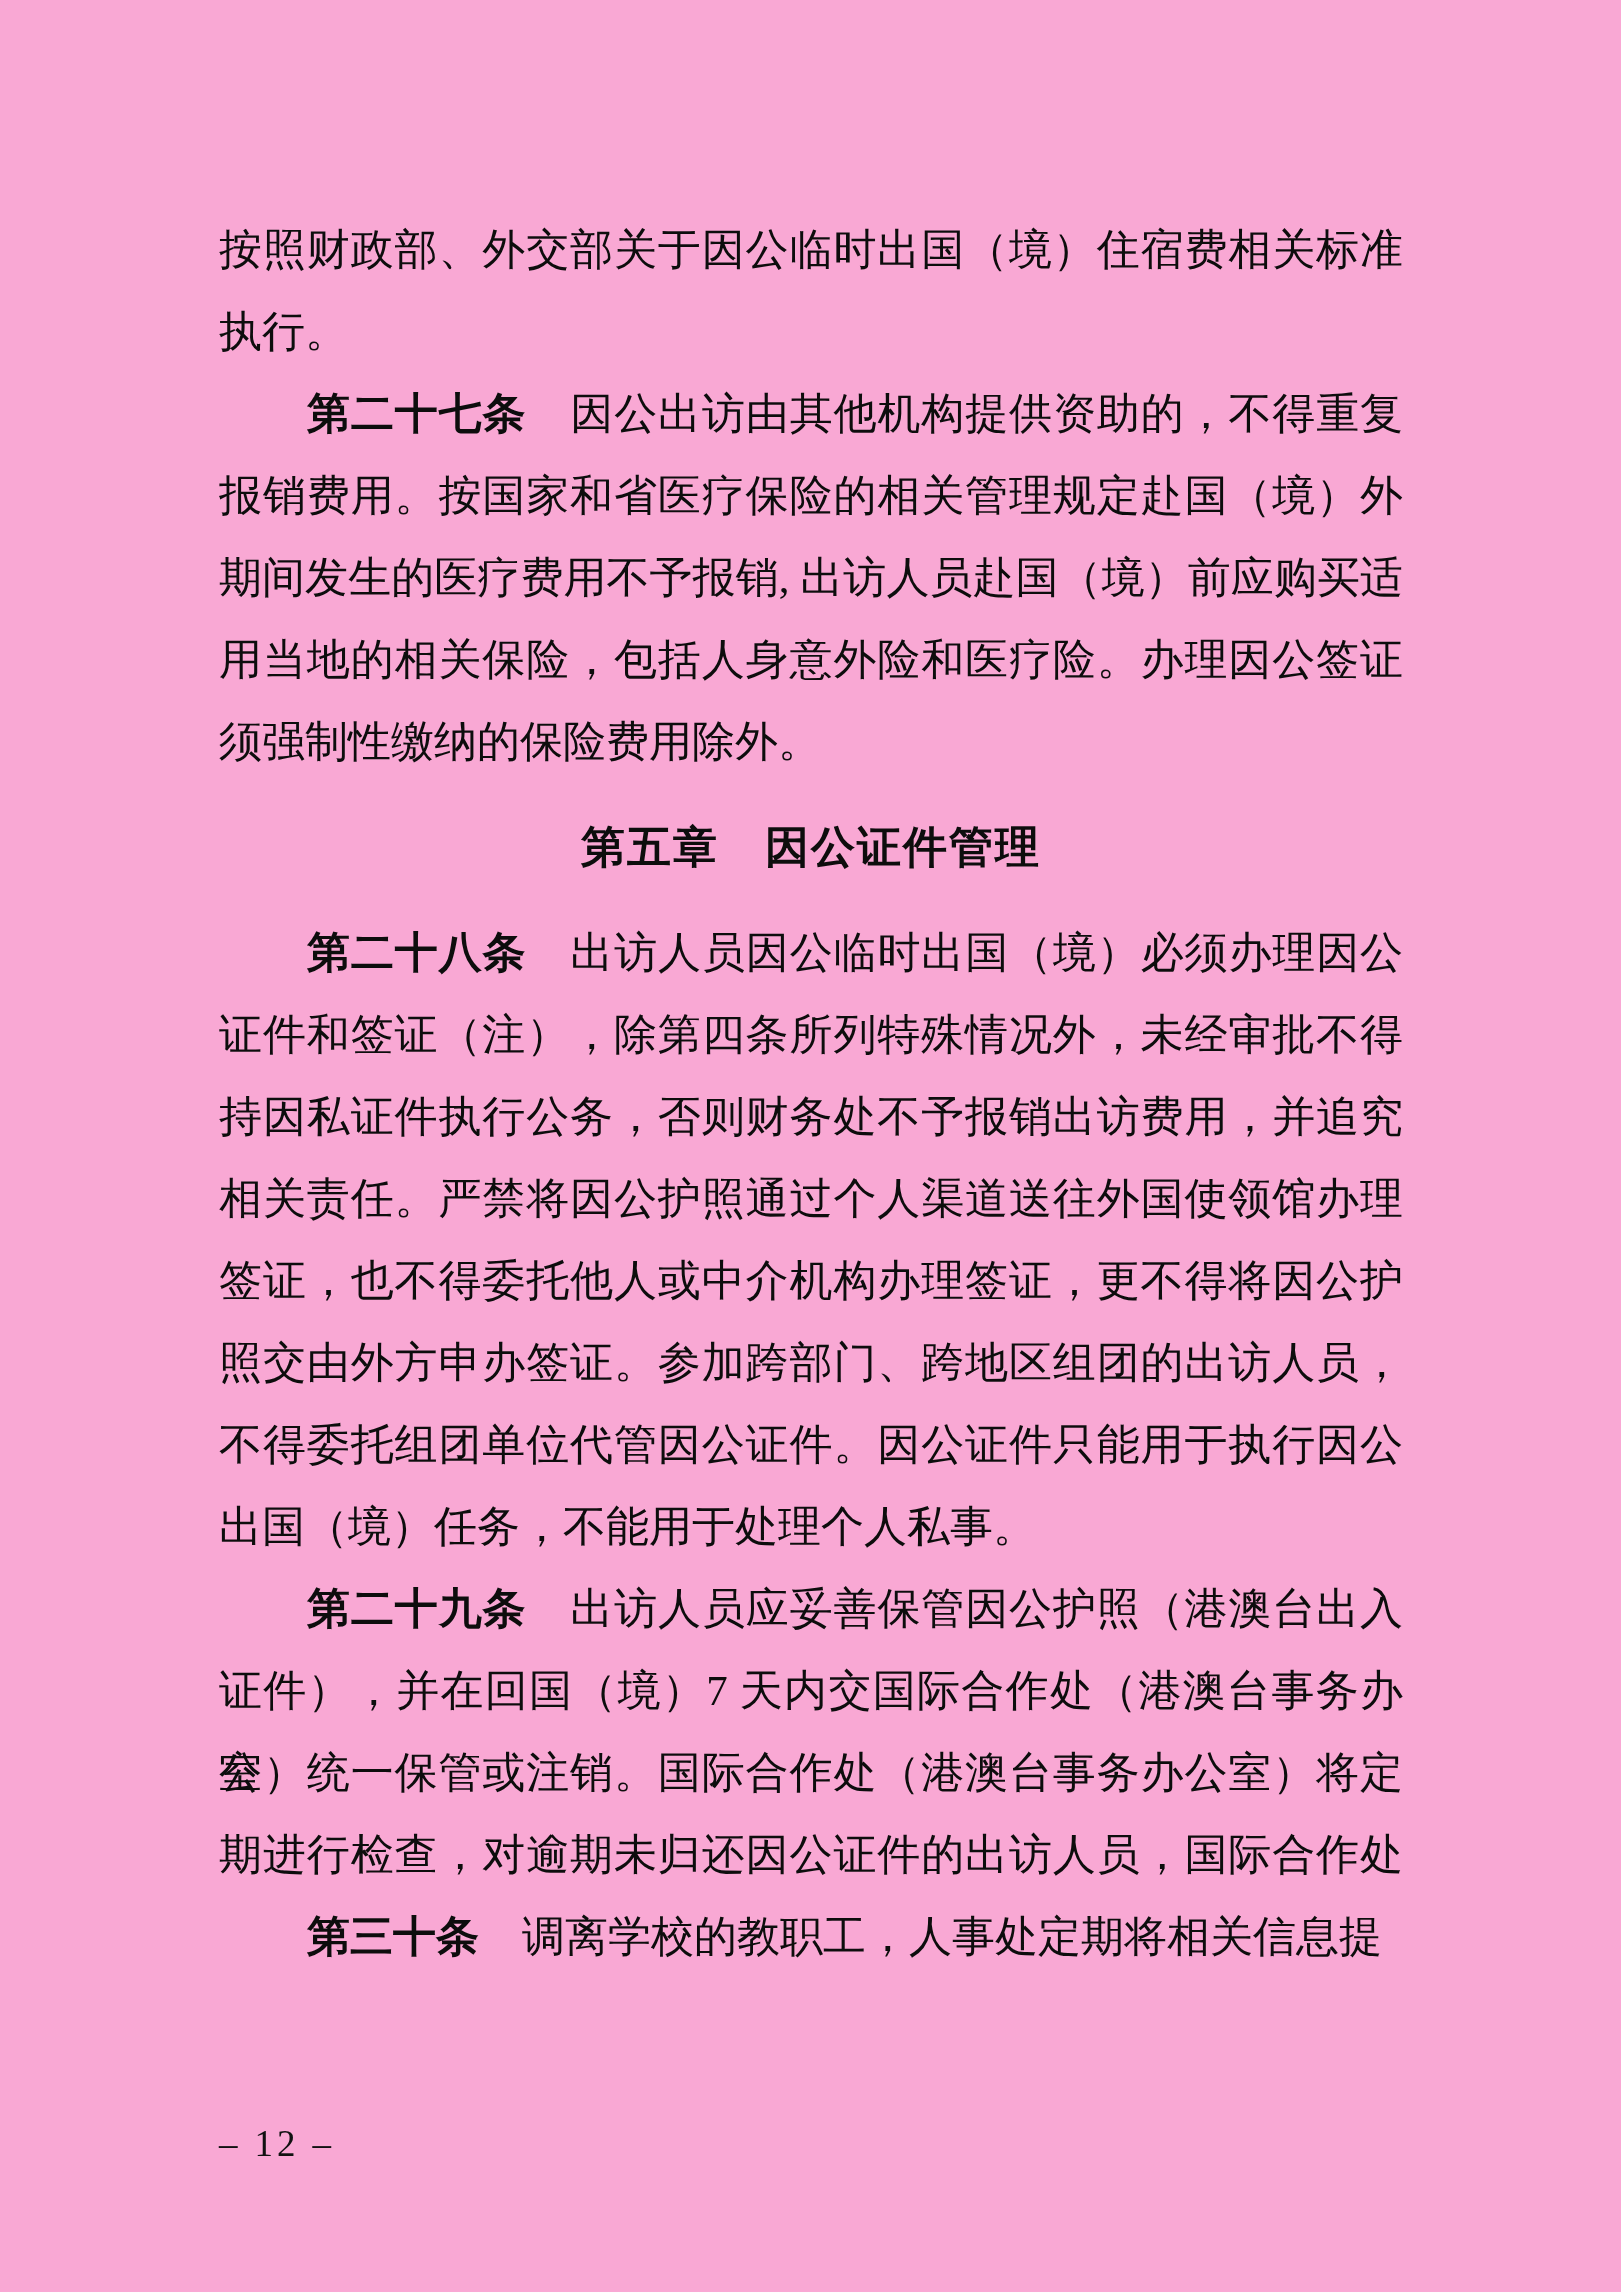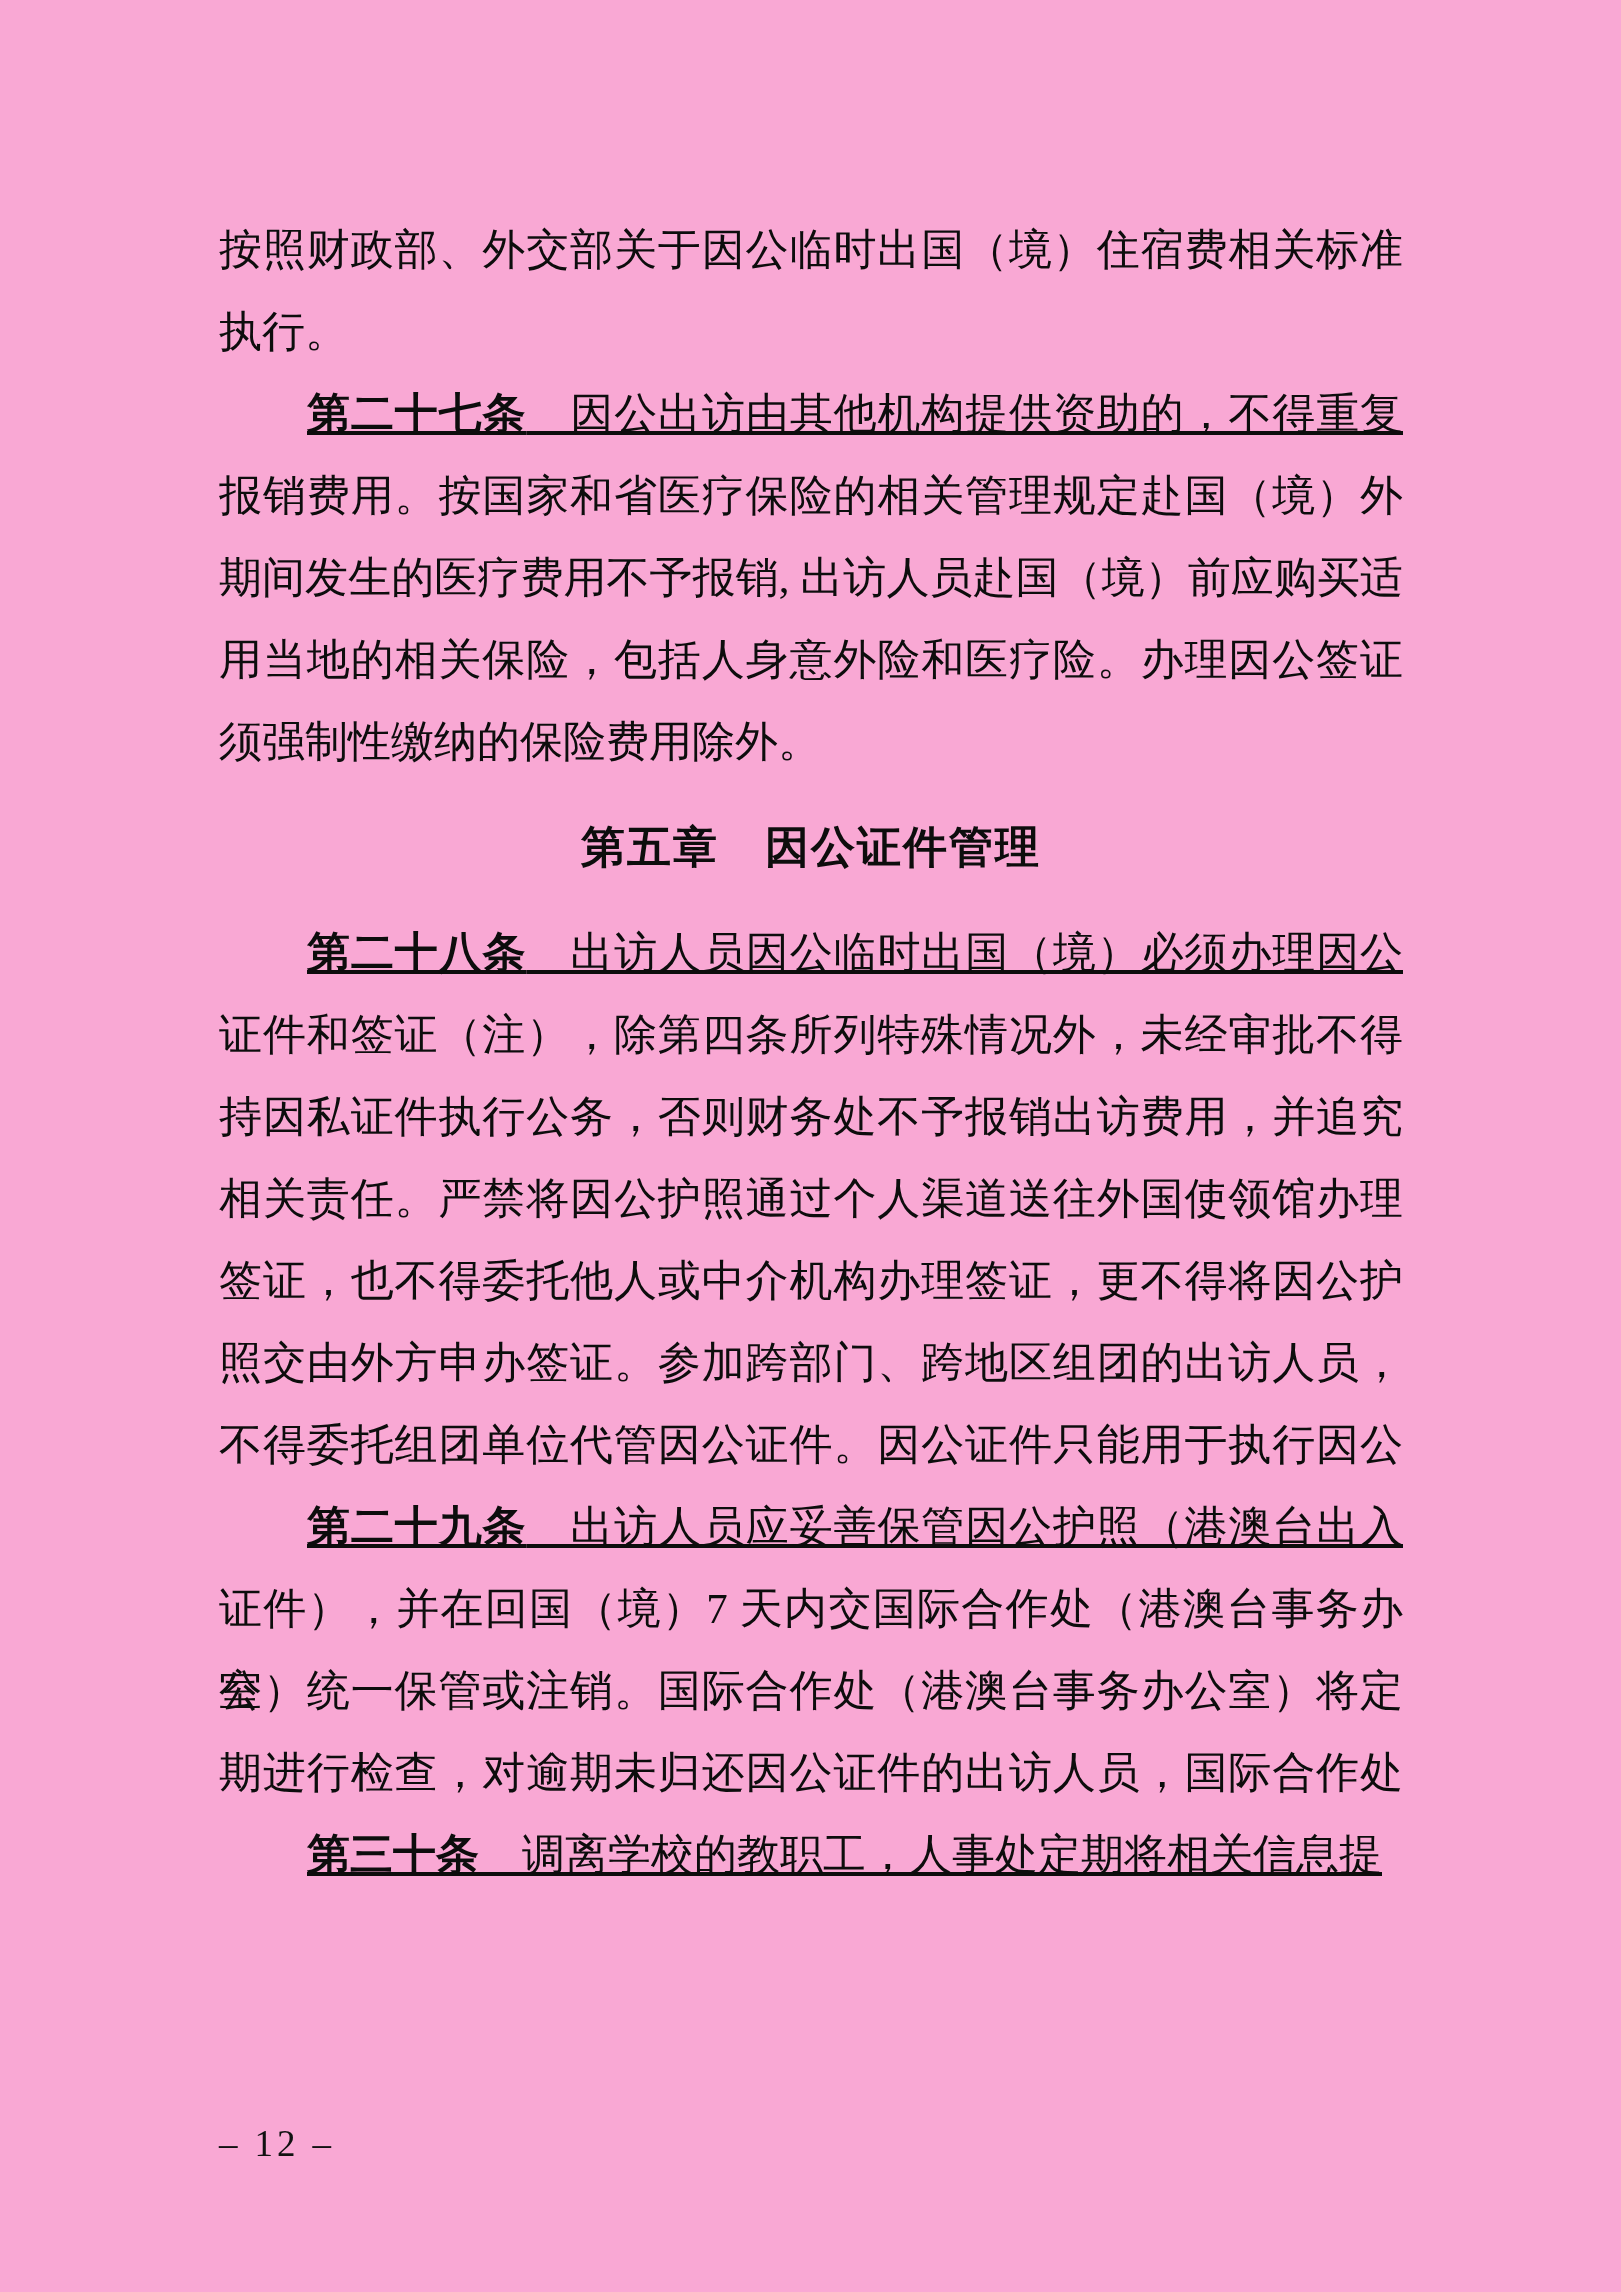--- a/index.html
+++ b/index.html
@@ -29,21 +29,20 @@
     text-align: justify;
     text-align-last: justify;
     white-space: normal;
   }
   .line--end {
     text-align: left;
     text-align-last: left;
   }
   .line--indent {
     text-indent: 88px;
-    text-decoration: underline;
   }
   .term {
     font-weight: bold;
   }
   .heading {
     font-family: "Liberation Sans", "DejaVu Sans", sans-serif;
     font-weight: bold;
     font-size: 44px;
     line-height: 82px;
     height: 82px;
@@ -79,20 +78,21 @@
 
     <div class="heading">第五章　因公证件管理</div>
 
     <div class="line line--indent"><b class="term">第二十八条</b><span>　出访人员因公临时出国（境）必须办理因公</span></div>
     <div class="line"><span>证件和签证（注），除第四条所列特殊情况外，未经审批不得</span></div>
     <div class="line"><span>持因私证件执行公务，否则财务处不予报销出访费用，并追究</span></div>
     <div class="line"><span>相关责任。严禁将因公护照通过个人渠道送往外国使领馆办理</span></div>
     <div class="line"><span>签证，也不得委托他人或中介机构办理签证，更不得将因公护</span></div>
     <div class="line"><span>照交由外方申办签证。参加跨部门、跨地区组团的出访人员，</span></div>
     <div class="line"><span>不得委托组团单位代管因公证件。因公证件只能用于执行因公</span></div>
+    <div class="line line--end"><span>出国（境）任务，不能用于处理个人私事。</span></div>
 
     <div class="line line--indent"><b class="term">第二十九条</b><span>　出访人员应妥善保管因公护照（港澳台出入</span></div>
     <div class="line"><span>证件），并在回国（境）7 天内交国际合作处（港澳台事务办公</span></div>
     <div class="line"><span>室）统一保管或注销。国际合作处（港澳台事务办公室）将定</span></div>
     <div class="line"><span>期进行检查，对逾期未归还因公证件的出访人员，国际合作处</span></div>
 
     <div class="line line--indent line--end"><b class="term">第三十条</b><span>　调离学校的教职工，人事处定期将相关信息提</span></div>
 
   </div>
 

